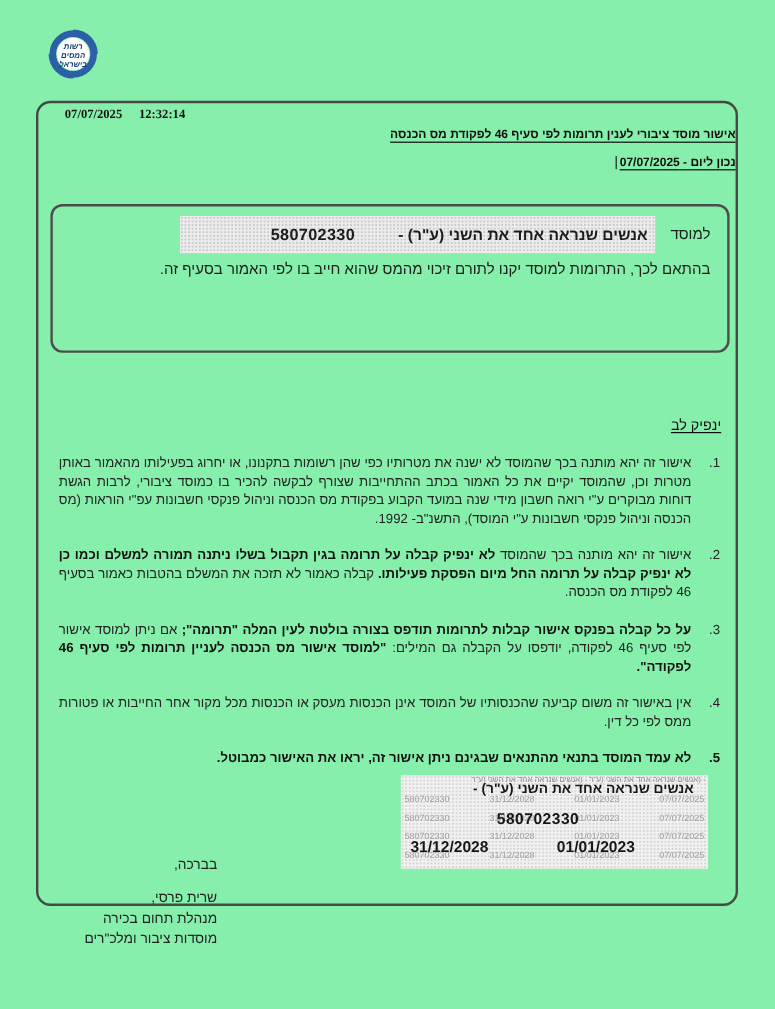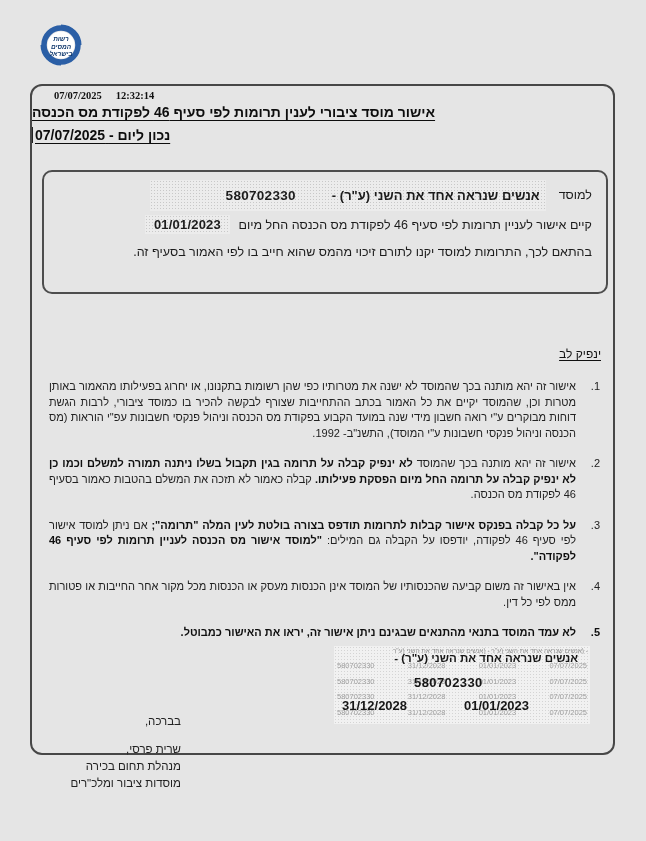--- a/index.html
+++ b/index.html
@@ -1,28 +1,28 @@
 <!DOCTYPE html>
 <html lang="he"><head>
 <meta charset="utf-8">
 <style>
   html,body{margin:0;padding:0;background:#ffffff;}
-  .page{position:relative;width:646px;height:841px;background:#e5e5e5;overflow:hidden;
+  .page{position:relative;width:646px;height:841px;background:#86efac;overflow:hidden;
         font-family:"Liberation Sans","DejaVu Sans",sans-serif;color:#1c1c1c;}
   
   .logo{position:absolute;left:38px;top:22px;}
   
   .frame{position:absolute;left:30px;top:84px;width:585px;height:671px;
          border:2px solid #474747;border-radius:12px;box-sizing:border-box;}
   .timestamp{position:absolute;left:22px;top:4px;direction:ltr;
              font-family:"Liberation Serif","DejaVu Serif",serif;
              font-weight:bold;font-size:10.5px;color:#111;}
   .timestamp .time{margin-left:14px;}
-  .title{position:absolute;top:15px;left:0;right:0;text-align:left;direction:rtl;
-         font-weight:bold;font-size:14px;line-height:23px;color:#0d0d0d;}
+  .title{position:absolute;top:15px;left:0;right:0;text-align:right;direction:rtl;
+         font-weight:bold;font-size:10px;line-height:23px;color:#0d0d0d;}
   .title .t1,.title .t2{text-decoration:underline;text-underline-offset:3px;}
   .tdate{border-left:1.5px solid #222;padding-left:2px;}
   
   .abox{position:absolute;left:10px;top:84px;width:566px;height:124px;box-sizing:border-box;
         border:2px solid #4d4d4d;border-radius:10px;direction:rtl;
         padding:8px 14px 0 10px;font-size:12.5px;}
   .abox-line{line-height:27px;white-space:nowrap;}
   .abox-l1{display:flex;align-items:center;gap:13px;line-height:27px;}
   .stipple{background-color:#ececec;
            background-image:radial-gradient(#c8c8c8 0.8px, transparent 0.95px);
@@ -98,24 +98,20 @@
       <div class="abox-l1">
         <span>למוסד</span>
         <span class="org-strip stipple">
           <span class="org-name">אנשים  שנראה אחד את השני (ע"ר) -</span>
           <span class="strip-gap"></span>
           <span class="org-num">580702330</span>
           <span class="strip-spacer"></span>
         </span>
       </div>
       <div class="abox-line">
-        <span>קיים אישור לעניין תרומות לפי סעיף 46 לפקודת מס הכנסה החל מיום</span>
-        <span class="hl stipple">01/01/2023</span>
-      </div>
-      <div class="abox-line">
         <span>בהתאם לכך, התרומות למוסד יקנו לתורם זיכוי מהמס שהוא חייב בו לפי האמור בסעיף זה.</span>
       </div>
     </div>
 
     <div class="note-heading">ינפיק לב</div>
 
     <div class="notes">
         <div class="note-item">
           <span class="note-num">1.</span>
           <span class="note-text"><span>אישור זה יהא מותנה בכך שהמוסד לא ישנה את מטרותיו כפי שהן רשומות בתקנונו, או יחרוג בפעילותו מהאמור באותן מטרות וכן, שהמוסד יקיים את כל האמור בכתב ההתחייבות שצורף לבקשה להכיר בו כמוסד ציבורי, לרבות הגשת דוחות מבוקרים ע"י רואה חשבון מידי שנה במועד הקבוע בפקודת מס הכנסה וניהול פנקסי חשבונות עפ"י הוראות (מס הכנסה וניהול פנקסי חשבונות ע"י המוסד), התשנ"ב- 1992.</span></span>

